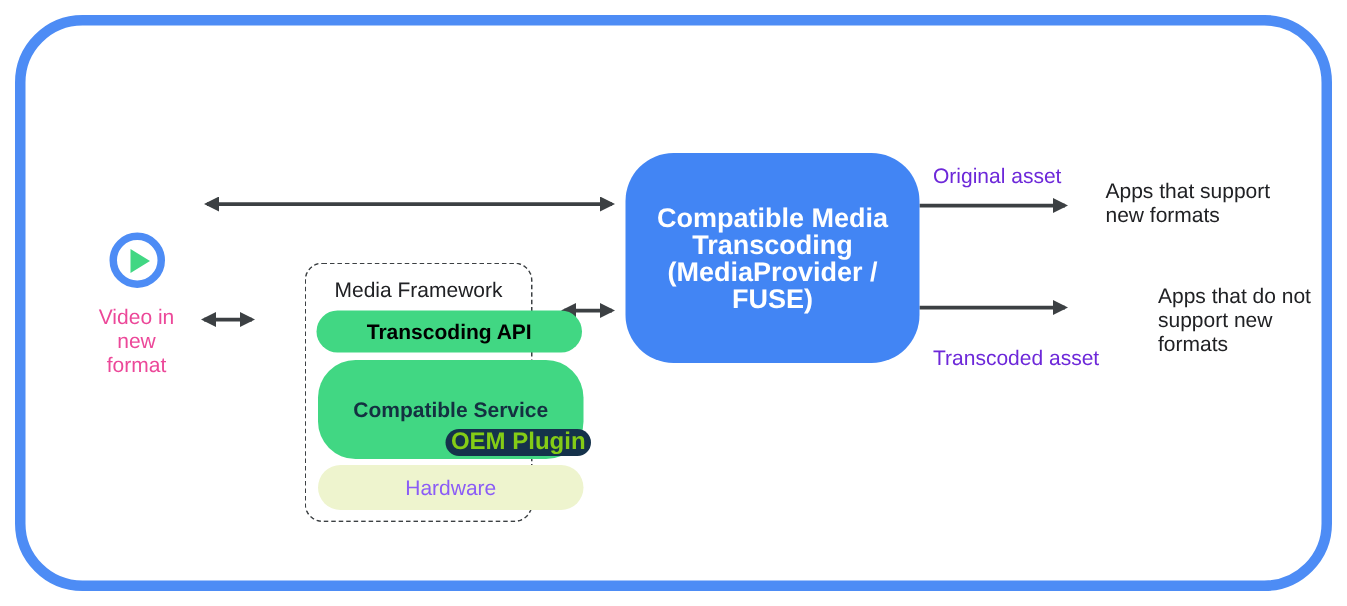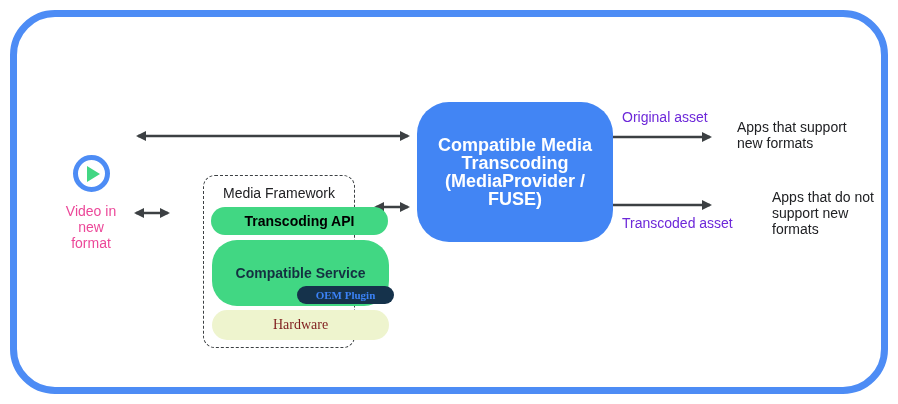--- a/index.html
+++ b/index.html
@@ -118,37 +118,35 @@
     color: #143041;
   }
   .oem-pill {
     position: absolute;
     left: 85px;
     top: 46px;
     width: 97px;
     height: 18px;
     border-radius: 9px;
     background: #15324b;
-    color: #3b82f6;
-    font-size: 11px;
-    font-weight: bold;
-    display: flex;
-    align-items: center;
-    justify-content: center;
-    font-family: Liberation Serif, serif;
+    color: #84cc16;
+    font-size: 16px;
+    font-weight: bold;
+    display: flex;
+    align-items: center;
+    justify-content: center;
   }
   .layer-hardware {
     left: 8px;
     top: 134px;
     width: 177px;
     height: 30px;
     border-radius: 15px;
     background: #eef4ce;
-    color: #7f1d1d;
-    font-family: Liberation Serif, serif;
+    color: #8b5cf6;
   }
   
   .transcoding-box {
     position: absolute;
     left: 417px;
     top: 102px;
     width: 196px;
     height: 140px;
     border-radius: 32px;
     background: #4285f4;
@@ -162,21 +160,21 @@
     text-align: center;
     white-space: pre-line;
   }
   
   .asset-label {
     position: absolute;
     font-size: 14px;
     color: #6d28d9;
   }
   .asset-original { left: 622px; top: 109px; }
-  .asset-transcoded { left: 622px; top: 215px; }
+  .asset-transcoded { left: 622px; top: 230px; }
   
   .apps-label {
     position: absolute;
     left: 737px;
     font-size: 14px;
     line-height: 16px;
     color: #202124;
     white-space: pre-line;
   }
   .apps-support { top: 119px; }

